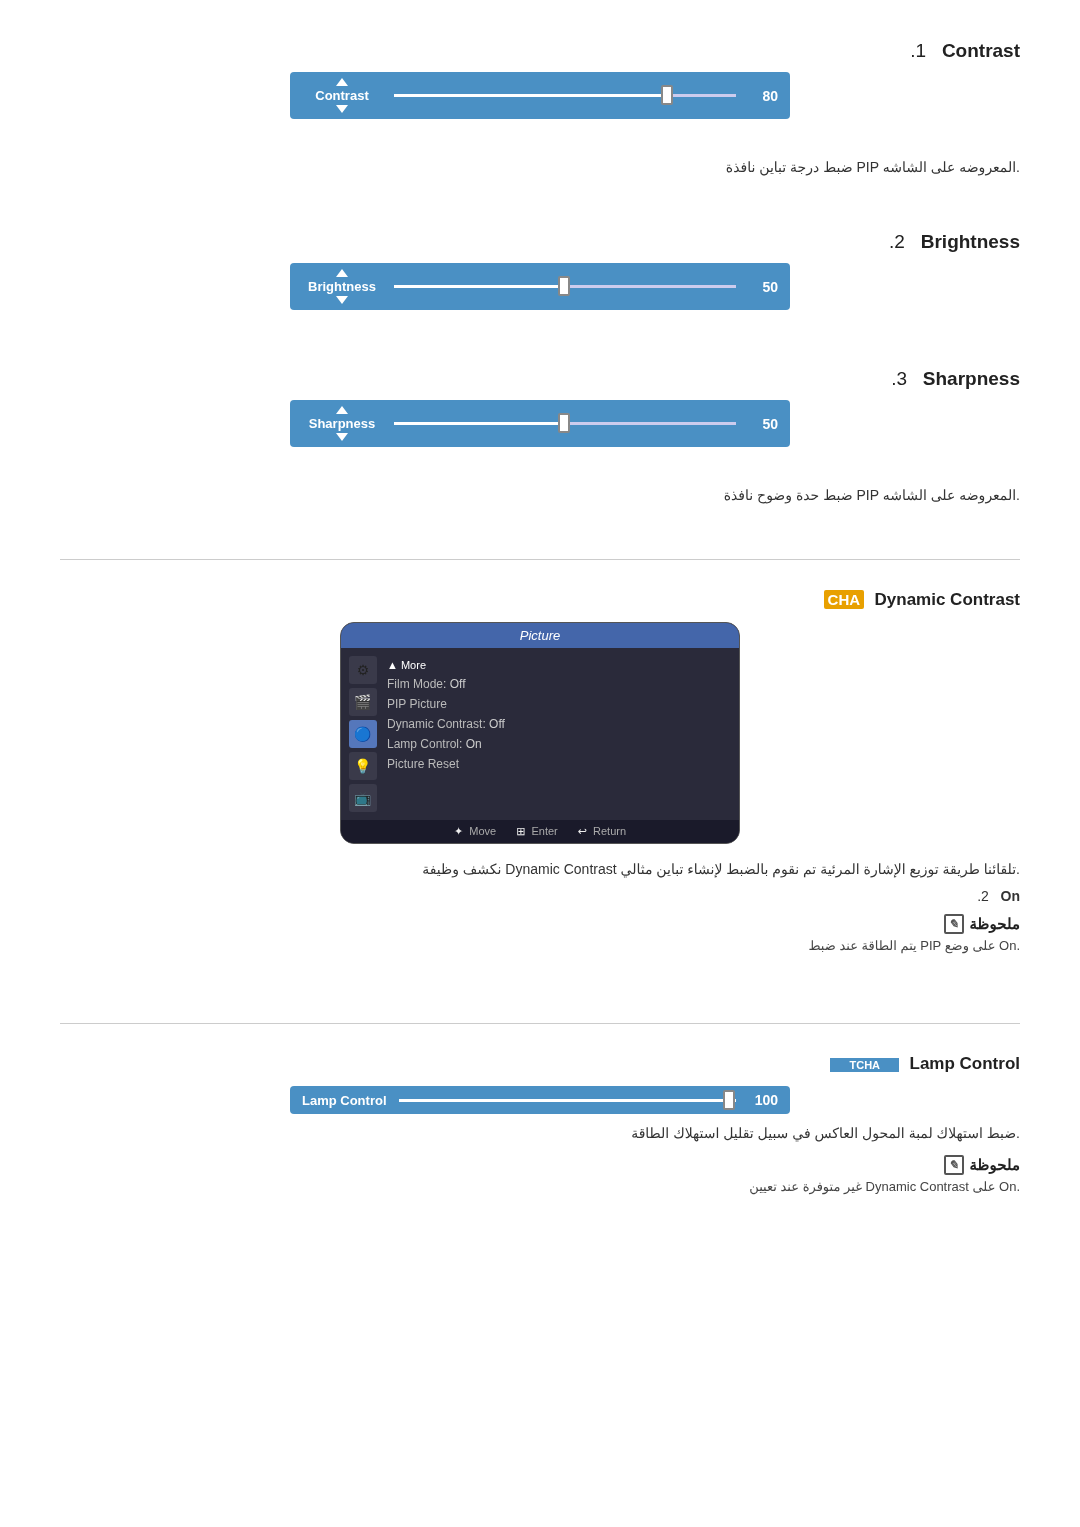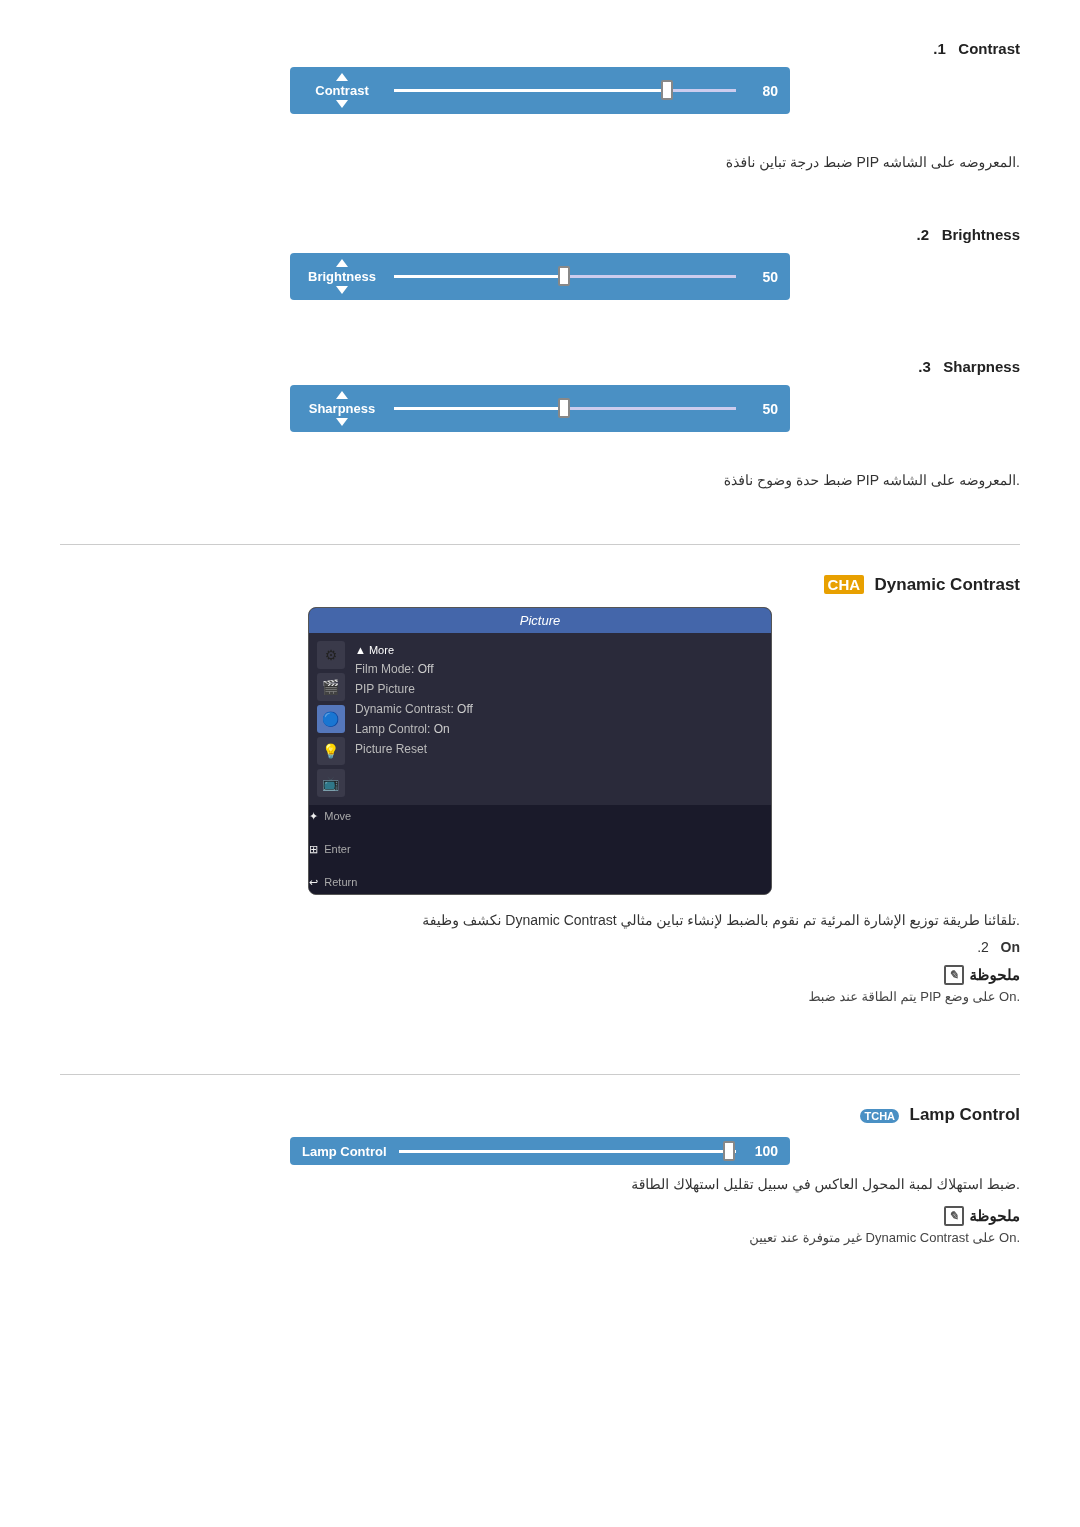--- a/index.html
+++ b/index.html
@@ -19,22 +19,22 @@
     }
 
     .section-divider {
       border-top: 1px solid #ccc;
       margin: 30px 0;
     }
 
     
     .section-header {
       text-align: right;
-      font-size: 15px;
-      font-weight: bold;
+      font-size: 19px;
+      font-weight: normal;
       margin-bottom: 10px;
     }
 
     
     .slider-box {
       display: flex;
       align-items: center;
       background: #4a90c4;
       border-radius: 4px;
       padding: 6px 12px;
@@ -134,30 +134,30 @@
       padding: 1px 4px;
       border-radius: 2px;
       margin-right: 2px;
     }
 
     .tcha-badge {
       background: #4a90c4;
       color: #fff;
       font-size: 11px;
       font-weight: bold;
-      padding: 1px 4px;
-      border-radius: 7px;
+      padding: 1px 19px;
+      border-radius: 0;
       margin-right: 2px;
     }
 
     
     .osd-menu {
-      width: 464px;
+      width: 400px;
       background: #2a2a3a;
-      border-radius: 8px;
+      border-radius: 14px;
       margin: 0 auto 14px auto;
       padding: 0;
       overflow: hidden;
       border: 1px solid #555;
     }
 
     .osd-title-bar {
       background: #4466aa;
       color: #fff;
       text-align: center;
@@ -219,21 +219,20 @@
     }
 
     .osd-bottom-bar {
       background: #1a1a2a;
       color: #aaa;
       display: flex;
       justify-content: center;
       gap: 20px;
       padding: 5px 0;
       font-size: 11px;
-      flex-direction: column;
     }
 
     .osd-bottom-icon {
       color: #eee;
       margin-right: 3px;
     }
 
     
     .desc-text {
       text-align: right;

